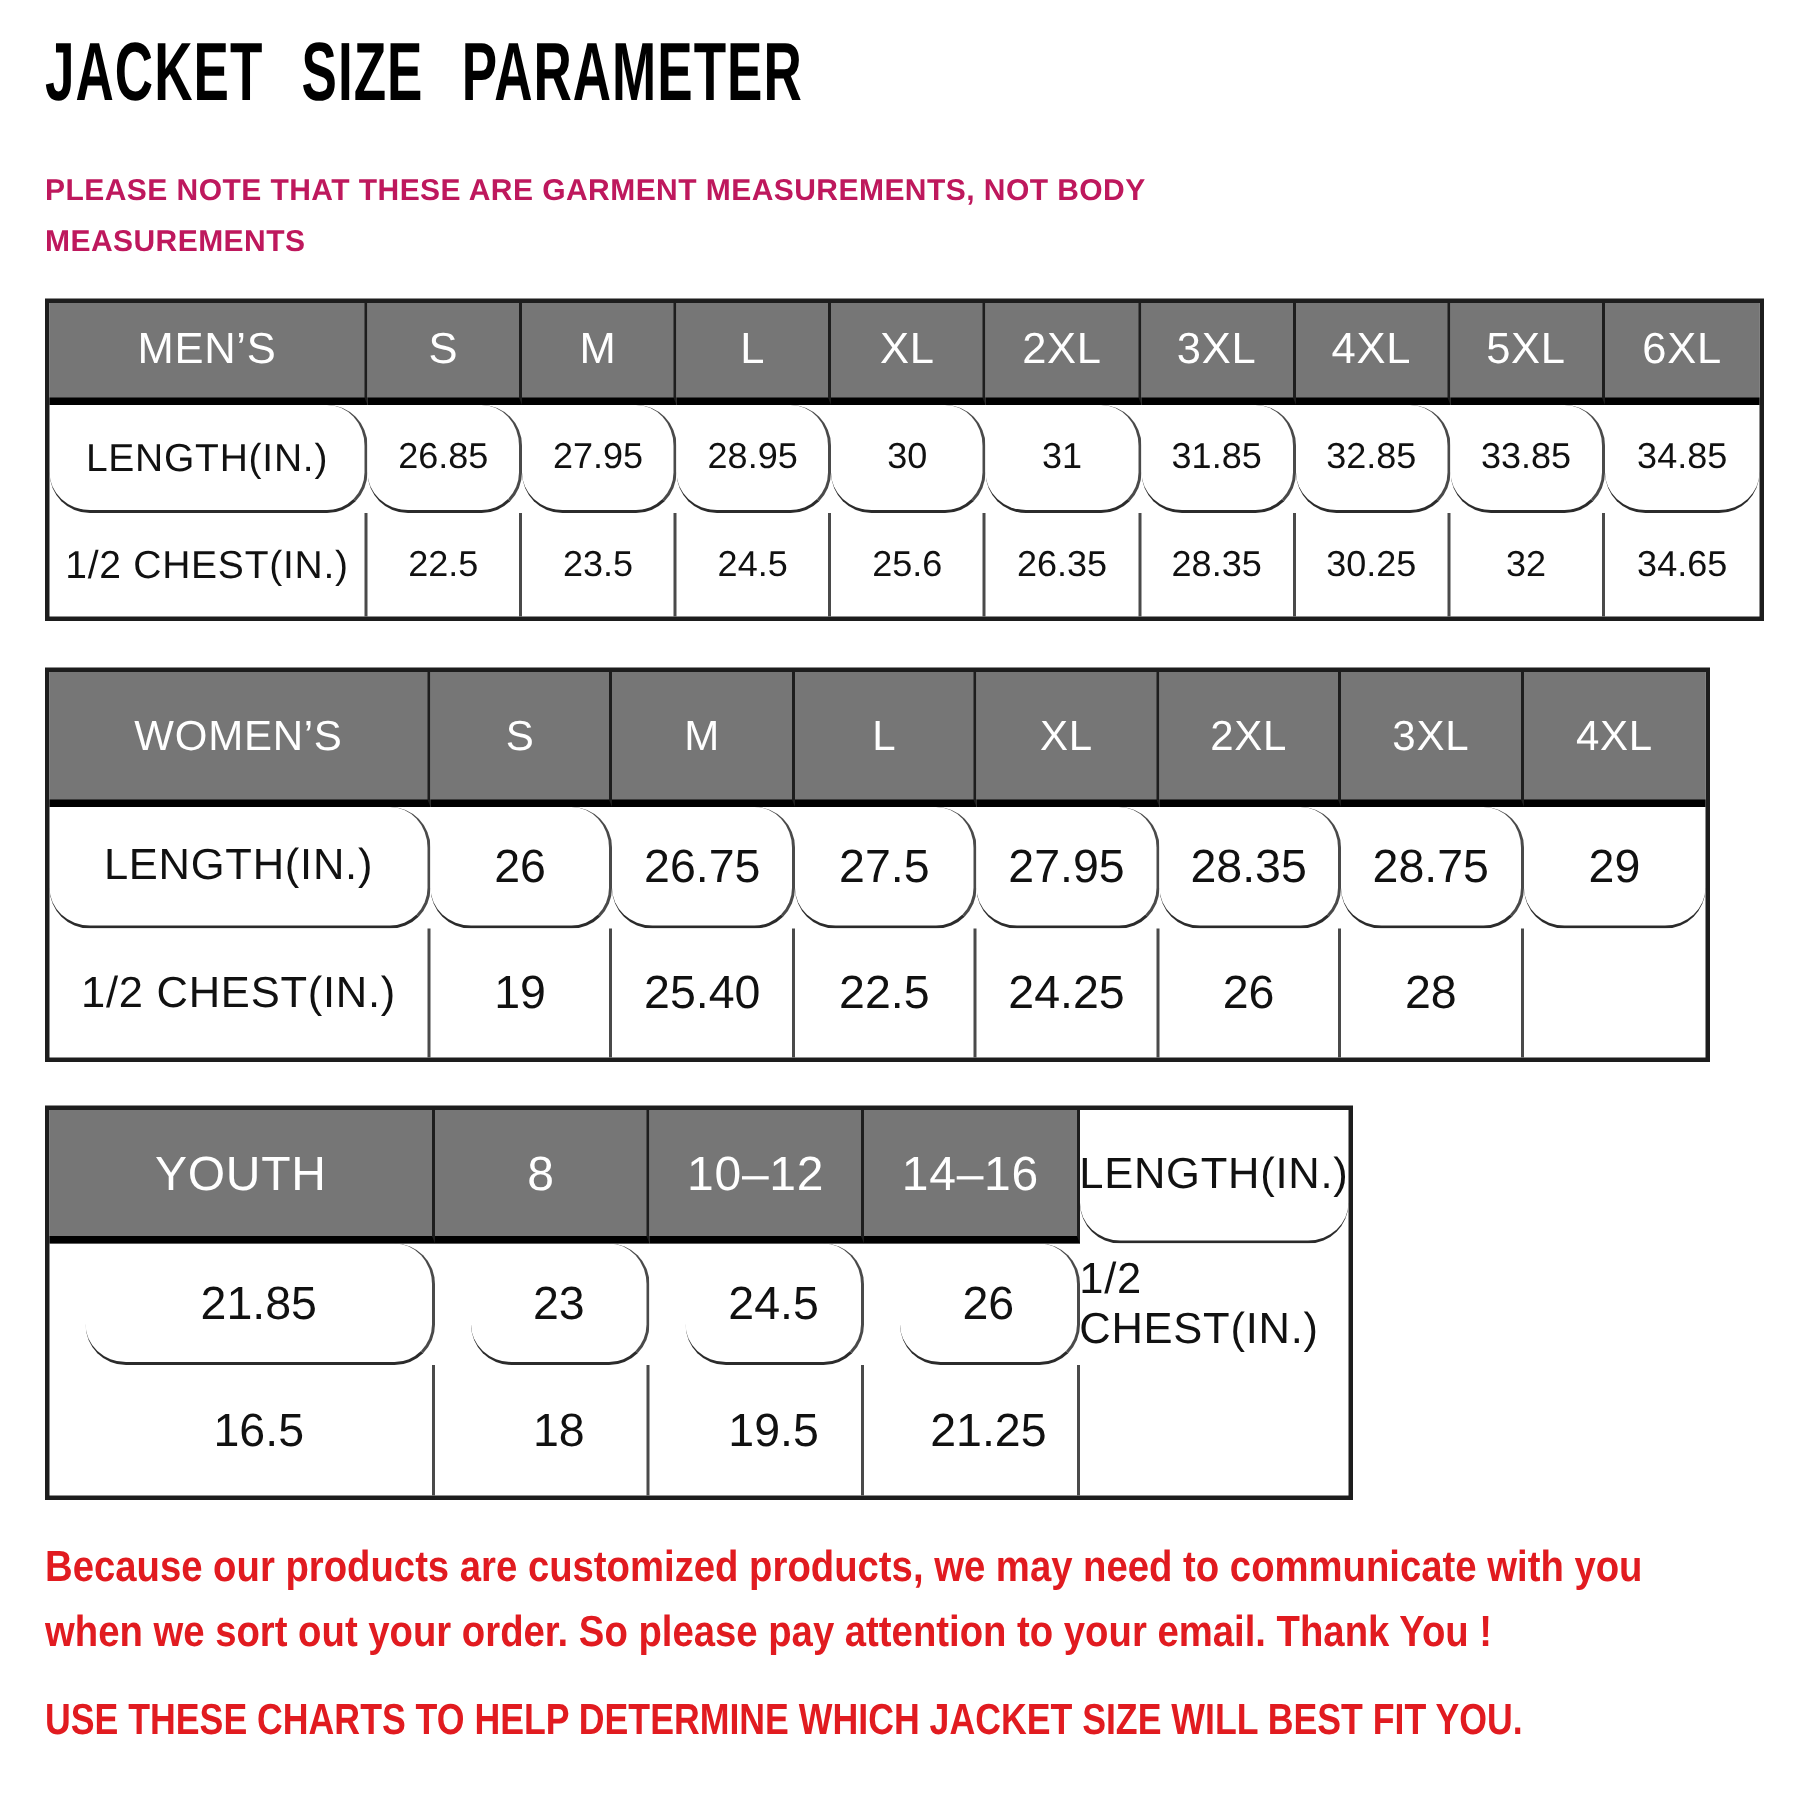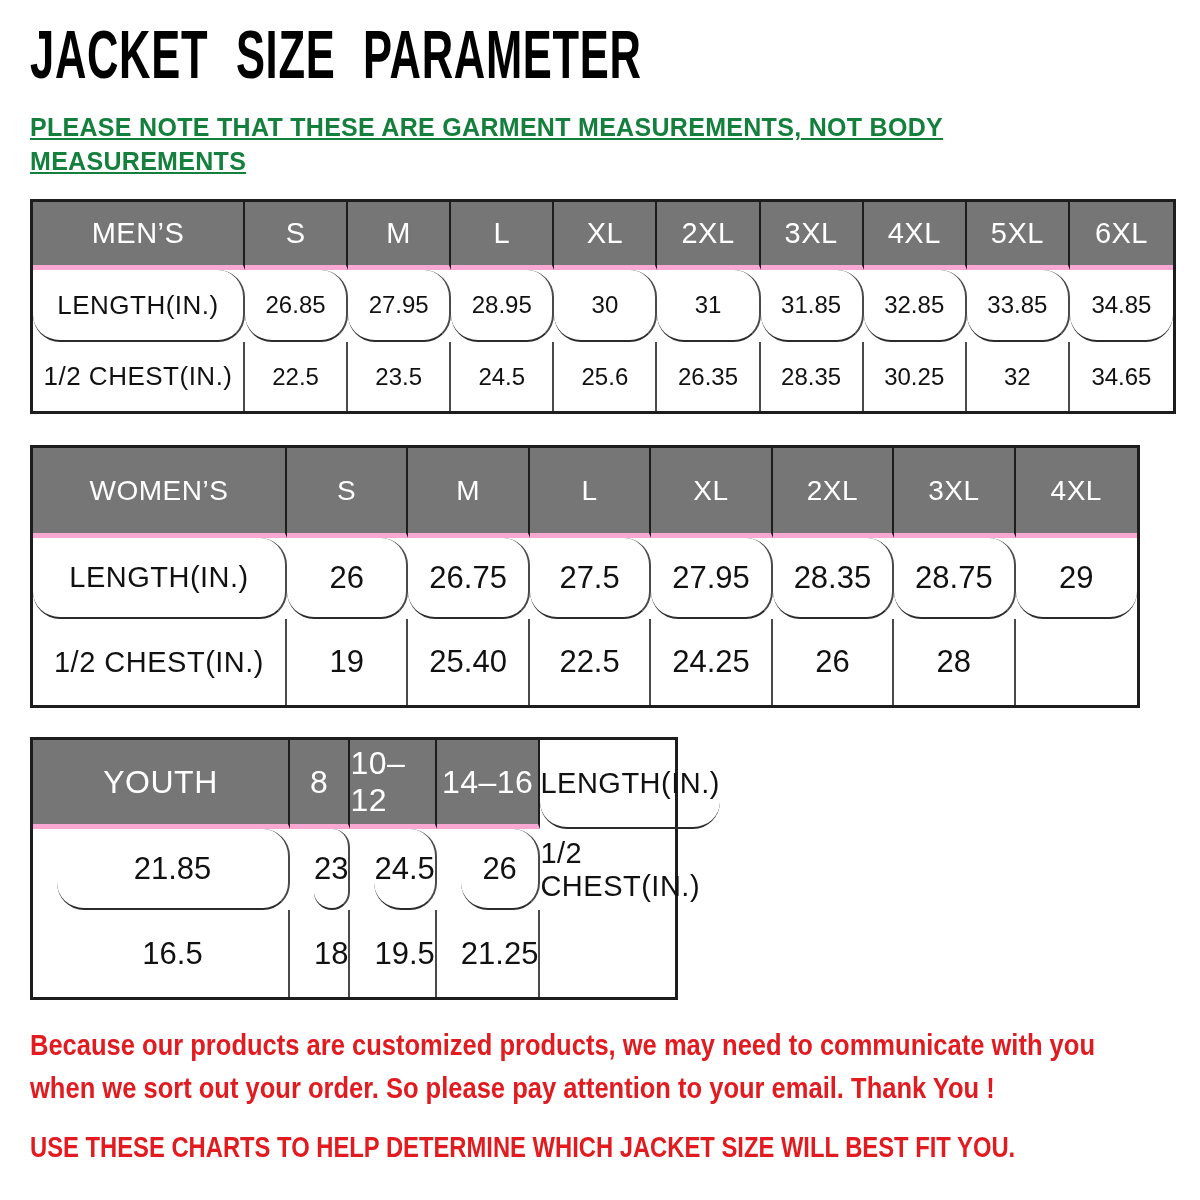--- a/index.html
+++ b/index.html
@@ -1,53 +1,53 @@
 <!DOCTYPE html>
 <html><head>
 <meta charset="utf-8">
 <style>
   html,body{margin:0;padding:0;background:#ffffff;}
   body{width:1200px;height:1200px;overflow:hidden;font-family:"Liberation Sans",sans-serif;}
   .page{position:relative;width:1200px;height:1200px;background:#ffffff;}
 
   
-  .title{position:absolute;left:30px;top:21px;margin:0;font-size:64px;font-weight:700;
+  .title{position:absolute;left:30px;top:21px;margin:0;font-size:52px;font-weight:700;
          color:#000;line-height:1;white-space:nowrap;}
   .title .squeeze{display:inline-block;transform:scale(0.68,1.06);transform-origin:0 0;
          letter-spacing:1px;word-spacing:22px;}
 
   
-  .note{position:absolute;left:30px;top:110px;color:#15803d;font-weight:700;
-        font-size:25px;line-height:34px;letter-spacing:0.3px;text-decoration:underline;}
+  .note{position:absolute;left:30px;top:110px;color:#be185d;font-weight:700;
+        font-size:20px;line-height:34px;letter-spacing:0.3px;}
   .note div{white-space:nowrap;}
 
   
   .tbl{position:absolute;display:grid;border:3px solid #1d1d1d;background:#fff;box-sizing:border-box;}
   .c{display:flex;align-items:center;justify-content:center;box-sizing:border-box;
      border-right:2px solid #4a4a4a;color:#111;}
   .h{background:#767676;color:#ffffff;border-right:2px solid #1d1d1d;
-     border-bottom:5px solid #f9a8d4;letter-spacing:0.5px;}
+     border-bottom:5px solid #000000;letter-spacing:0.5px;}
   .r1{border-bottom:2px solid #2b2b2b;border-radius:27px;}
   .lab{letter-spacing:0.5px;}
 
   .t-mens{left:30px;top:199px;width:1146px;
           grid-template-columns:212px repeat(9,1fr);grid-template-rows:68px 72px 69px;}
   .t-mens .c:nth-child(10n){border-right:none;}
   .t-mens .h{font-size:29px;}
   .t-mens .v{font-size:24px;}
   .t-mens .lab{font-size:26px;}
 
   .t-womens{left:30px;top:445px;width:1110px;
           grid-template-columns:254px repeat(7,1fr);grid-template-rows:90px 81px 86px;}
   .t-womens .c:nth-child(8n){border-right:none;}
   .t-womens .h{font-size:28px;}
   .t-womens .v{font-size:31px;}
   .t-womens .lab{font-size:29px;}
 
-  .t-youth{left:30px;top:737px;width:648px;
+  .t-youth{left:30px;top:737px;width:872px;
           grid-template-columns:257px repeat(4,1fr);grid-template-rows:89px 81px 87px;}
   .t-youth .c:nth-child(5n){border-right:none;}
   .t-youth .h{font-size:32px;}
   .t-youth .v{font-size:31px;margin-left:24px;}
   .t-youth .lab{font-size:29px;}
 
   
   .footer-para{position:absolute;left:30px;color:#e11b20;font-weight:700;font-size:29px;}
   .footer-para .sq{display:block;transform:scaleX(0.88);transform-origin:0 0;}
   .footer-para .sq div{white-space:nowrap;}

